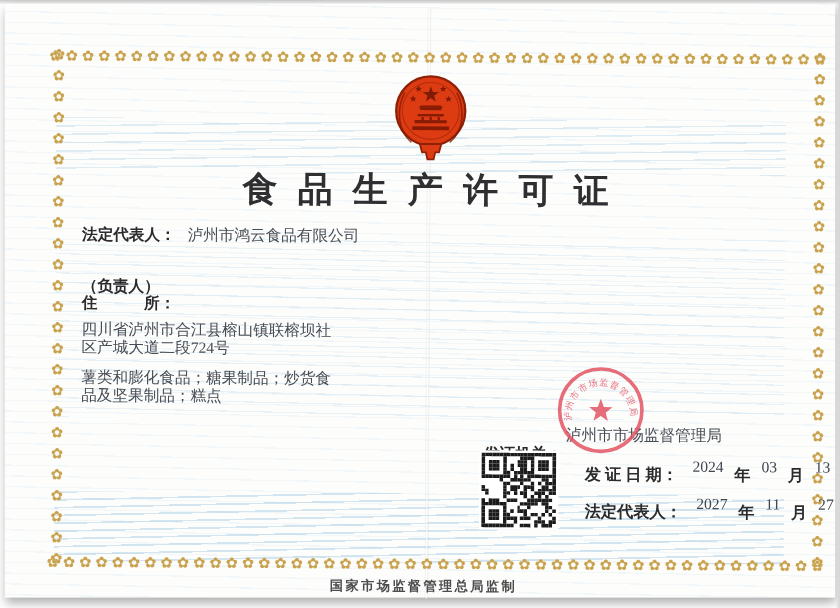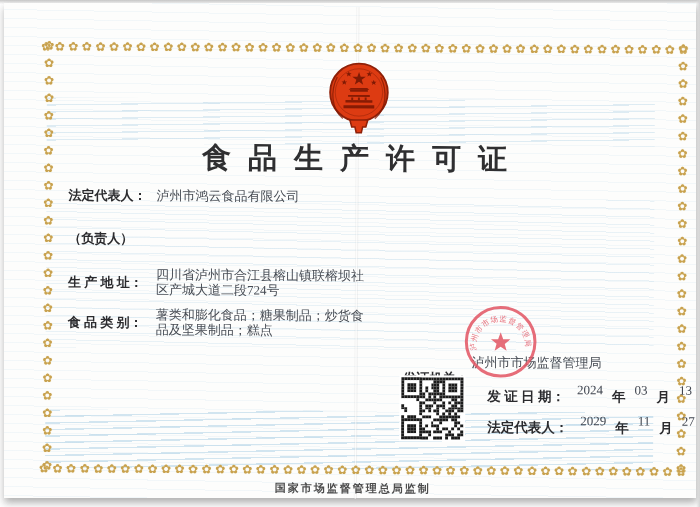--- a/index.html
+++ b/index.html
@@ -101,27 +101,26 @@
       <div class="title">食品生产许可证</div>
 
       <div class="row" style="left:64px;top:185px;">
         <span class="lbl lblw">法定代表人：</span>
         <span class="val">泸州市鸿云食品有限公司</span>
       </div>
       <div class="row" style="left:64px;top:228px;justify-content:center;">
         <span class="lbl">（负责人）</span>
       </div>
       <div class="row" style="left:64px;top:242px;">
+        <span class="lbl lblw">住　　　所：</span>
       </div>
       <div class="row" style="left:64px;top:266px;align-items:center;">
-        <span class="lbl lblw">生 产 地 址：</span>
         <span class="val valw">四川省泸州市合江县榕山镇联榕坝社区产城大道二段724号</span>
       </div>
       <div class="row" style="left:64px;top:306px;align-items:center;">
-        <span class="lbl lblw">食 品 类 别：</span>
         <span class="val valw">薯类和膨化食品；糖果制品；炒货食品及坚果制品；糕点</span>
       </div>
 
       <div class="row" style="left:398px;top:190px;">
       </div>
       <div class="row" style="left:398px;top:222px;">
       </div>
       <div class="row" style="left:400px;top:350px;">
         <span class="lbl" style="width:68px;margin-top:16px;">发证机关：</span>
         <span class="val">泸州市市场监督管理局</span>
@@ -588,21 +587,21 @@
         <span class="lbl">发 证 日 期：</span>
         <span class="dnum" style="margin-left:8px;">2024</span>
         <span class="dunit">年</span>
         <span class="dnum">03</span>
         <span class="dunit">月</span>
         <span class="dnum">13</span>
         
       </div>
       <div class="daterow" style="top:414px;">
         <span class="lbl">法定代表人：</span>
-        <span class="dnum" style="margin-left:8px;">2029</span>
+        <span class="dnum" style="margin-left:8px;">2027</span>
         <span class="dunit">年</span>
         <span class="dnum">11</span>
         <span class="dunit">月</span>
         <span class="dnum">27</span>
         
       </div>
 
       <div class="footer">国家市场监督管理总局监制</div>
     </div>
   </div>

